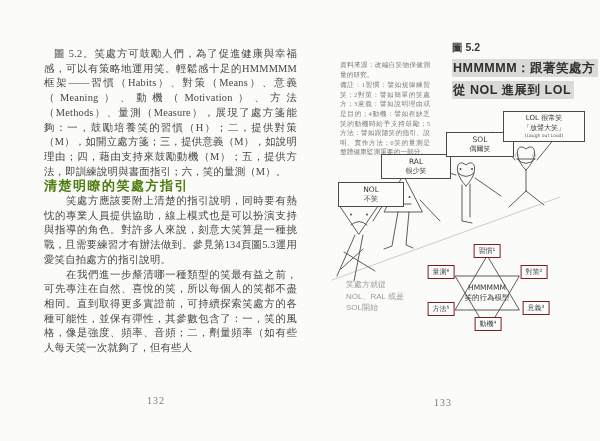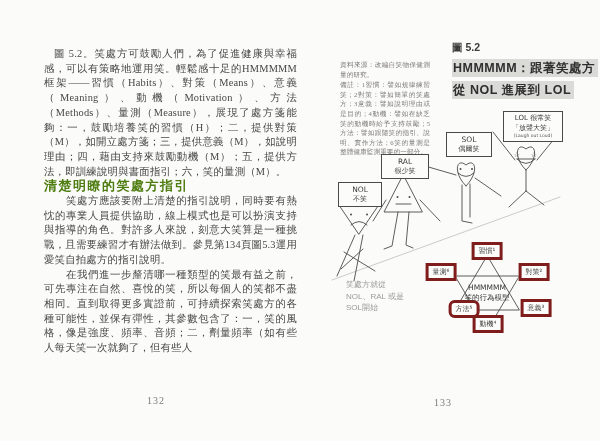--- a/index.html
+++ b/index.html
@@ -39,27 +39,27 @@
   
   .fig-notes {
     position:absolute; left:340px; top:60px; width:90px;
     font-size:6.7px; line-height:9.6px; color:#7c7a78; text-align:justify;
   }
   .fig-notes p { margin:0 0 1px 0; }
   
   .dbox {
     position:absolute; border:1px solid #4a4a48; background:#fcfcfa;
     text-align:center; font-family:"DejaVu Sans","Liberation Sans",sans-serif;
-    font-size:7.5px; line-height:9.5px; color:#3a3a38; padding:2px 5px;
+    font-size:7.5px; line-height:9.5px; color:#3a3a38; padding:2px 16px;
   }
   .dbox .sub { font-size:7px; }
   .dbox .tiny { font-size:4.5px; line-height:5.5px; letter-spacing:0; color:#55534f; }
   .node {
     position:absolute; transform:translate(-50%,-50%);
-    border:3px solid #7f1d1d; background:#fcfcfa; white-space:nowrap;
+    border:1px solid #7f1d1d; background:#fcfcfa; white-space:nowrap;
     font-family:"DejaVu Sans","Liberation Sans",sans-serif;
     font-size:7px; line-height:8px; color:#3a3a38; padding:2px 4px;
   }
   .star-center {
     position:absolute; left:487px; top:292px; transform:translate(-50%,-50%);
     width:72px; text-align:center; font-family:"DejaVu Sans","Liberation Sans",sans-serif;
     font-weight:normal; font-size:7.5px; line-height:9.5px; color:#3a3a38;
   }
   .side-caption {
     position:absolute; left:346px; top:279px;
@@ -167,21 +167,21 @@
   <div class="dbox" style="left:503px; top:111px; width:48px; font-size:7px;">
     <div>LOL 很常笑</div>
     <div>「放聲大笑」</div>
     <div class="tiny">(Laugh out Loud)</div>
   </div>
 
   <div class="node" style="left:487px; top:251px;">習慣¹</div>
   <div class="node" style="left:534px; top:272px;">對策²</div>
   <div class="node" style="left:536px; top:308px;">意義³</div>
   <div class="node" style="left:488px; top:324px;">動機⁴</div>
-  <div class="node" style="left:464px; top:309px;border-radius:6px;">方法⁵</div>
+  <div class="node" style="left:441px; top:309px;">方法⁵</div>
   <div class="node" style="left:441px; top:272px;">量測⁶</div>
 
   <div class="star-center">
     <div>HMMMMM</div>
     <div>笑的行為模型</div>
   </div>
 
   <div class="side-caption">
     <div>笑處方就從</div>
     <div>NOL、RAL 或是</div>

